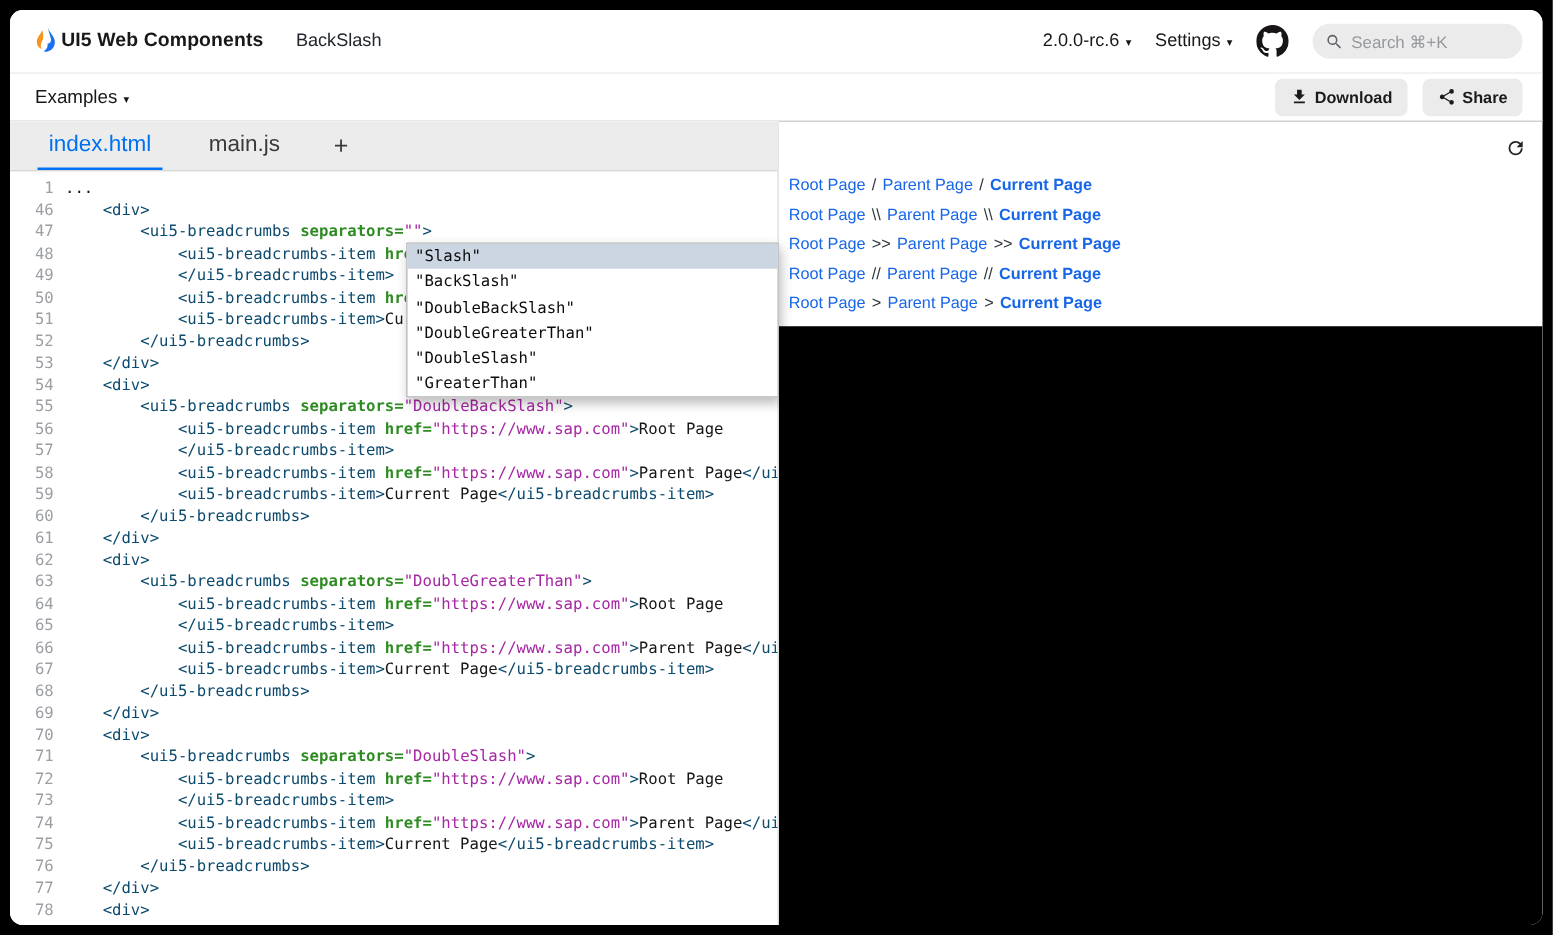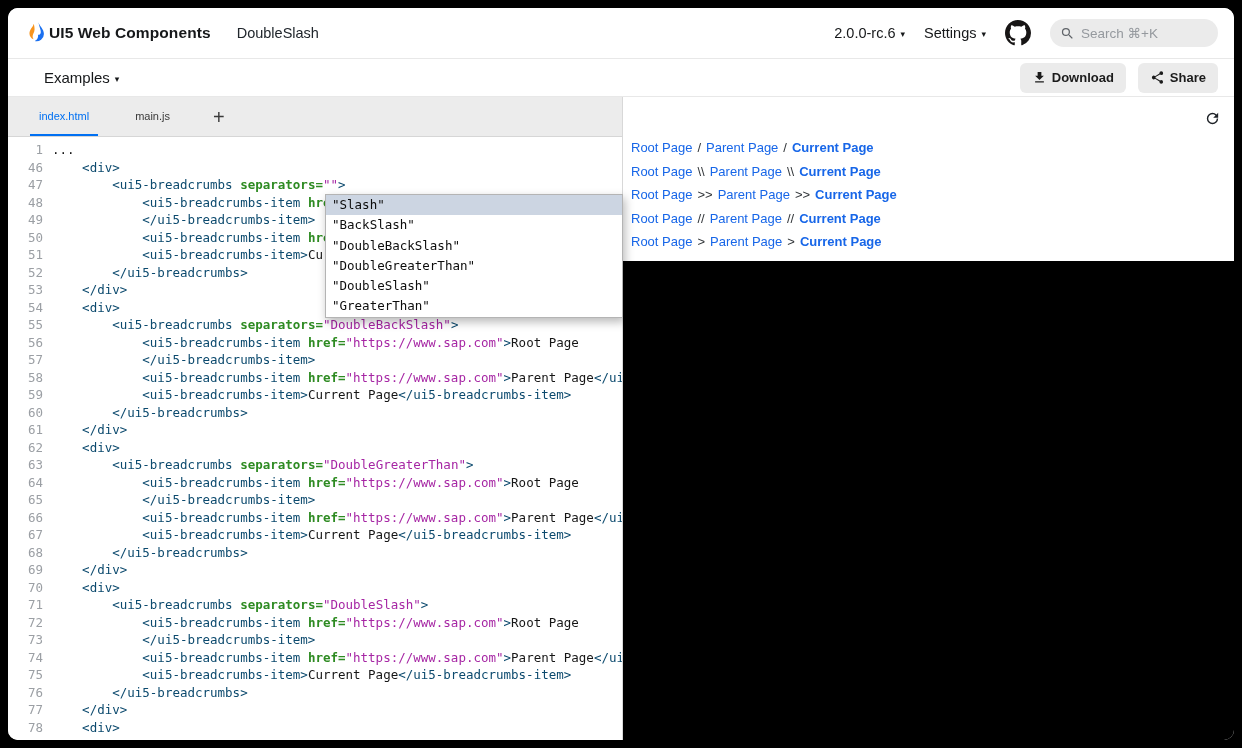--- a/index.html
+++ b/index.html
@@ -24,36 +24,36 @@
   .gh { display:flex; align-items:center; cursor:pointer; }
   .search { width:168px; height:28px; border-radius:14px; background:#ebebeb;
             display:flex; align-items:center; padding:0 10px; gap:6px; }
   .search-input { flex:1; min-width:0; border:none; background:transparent; outline:none;
                   font-family:inherit; font-size:13.5px; color:#1d4ed8; }
   .search-input::placeholder { color:#95999e; }
 
   
   .examples-bar { flex:none; height:38px; display:flex; align-items:center;
                   padding:0 16px 0 20px; border-bottom:1px solid #e8e8e8; background:#fff; }
-  .examples-bar .dd { font-size:15px;margin-left:16px; }
+  .examples-bar .dd { font-size:15px; }
   .bar-actions { margin-left:auto; display:flex; gap:12px; }
   .btn { display:flex; align-items:center; gap:5px; height:30px; padding:0 12px;
          background:#ebebeb; border:none; border-radius:6px; font-family:inherit;
          font-size:13px; font-weight:bold; color:#1b1b1b; cursor:pointer; }
 
   
   .main { flex:1; min-height:0; display:flex; }
 
   .editor-pane { width:615px; flex:none; background:#fff; border-right:1px solid #d8d8d8;
                  display:flex; flex-direction:column; position:relative; }
   .tabbar { flex:none; height:40px; background:#ececec; border-bottom:1px solid #d6d6d6;
             display:flex; align-items:stretch; padding-left:22px; }
   .tab-list { display:flex; align-items:stretch; }
   .tab { display:flex; align-items:center; padding:0 9px; margin-right:28px;
-         font-size:11px; color:#3a3a3a; border-bottom:2px solid transparent; cursor:pointer; }
+         font-size:18px; color:#3a3a3a; border-bottom:2px solid transparent; cursor:pointer; }
   .tab.active { color:#0070f2; border-bottom-color:#0070f2; }
   .add-tab { align-self:center; font-size:20px; color:#3a3a3a; background:none; border:none;
              cursor:pointer; line-height:1; padding:0 6px; font-family:inherit; }
 
   .code { flex:1; padding-top:4px; overflow:hidden; white-space:pre;
           font-family:"DejaVu Sans Mono", monospace; font-size:12.5px; line-height:17.5px; }
   .code-line { display:flex; height:17.5px; }
   .gutter { flex:none; width:44px; padding-right:9px; text-align:right;
             color:#9b9fa4; user-select:none; }
   .code-text { flex:none; }
@@ -89,21 +89,21 @@
       <svg viewBox="0 0 32 32" width="25" height="25" aria-hidden="true">
         <path fill="#f7941d" d="M12.5 3.5c-1 4.5-5.5 7-5.5 12.5 0 3.6 2.2 6.3 5.2 7.3-1.6-2.4-1.5-5 .1-7.9 1.7-3 1.6-6.1.2-11.9z"></path>
         <path fill="#1b70f0" d="M18.5 1.5c1.5 5.5 7 8.5 7 15a9.5 9.5 0 0 1-11.8 9.2c3.3-1.7 4.8-4.7 4.3-8.1 2.1.3 3.5-1.2 3.5-3.6 0-3.5-2.2-6.5-3-12.5z"></path>
       </svg>
       <span class="brand-title">UI5 Web Components</span>
     </div>
 
     <nav class="nav-links">
         <span class="nav-link">Docs</span>
         <span class="nav-link">Blog</span>
-        <span class="nav-link">DoubleSlash</span>
+        <span class="nav-link">BackSlash</span>
         <span class="nav-link">Parent</span>
         <span class="nav-link active">Playground</span>
       </nav>
 
     <div class="nav-right">
       <div class="dd">
         <span>2.0.0-rc.6</span>
         <span class="caret">▾</span>
       </div>
       <div class="dd">

